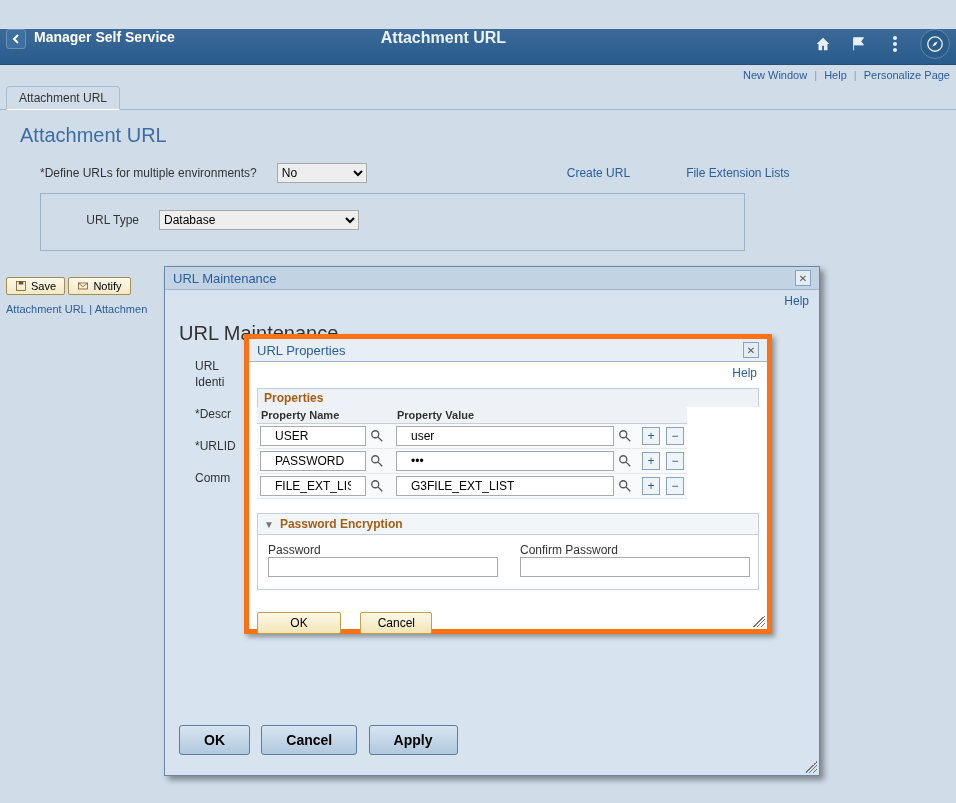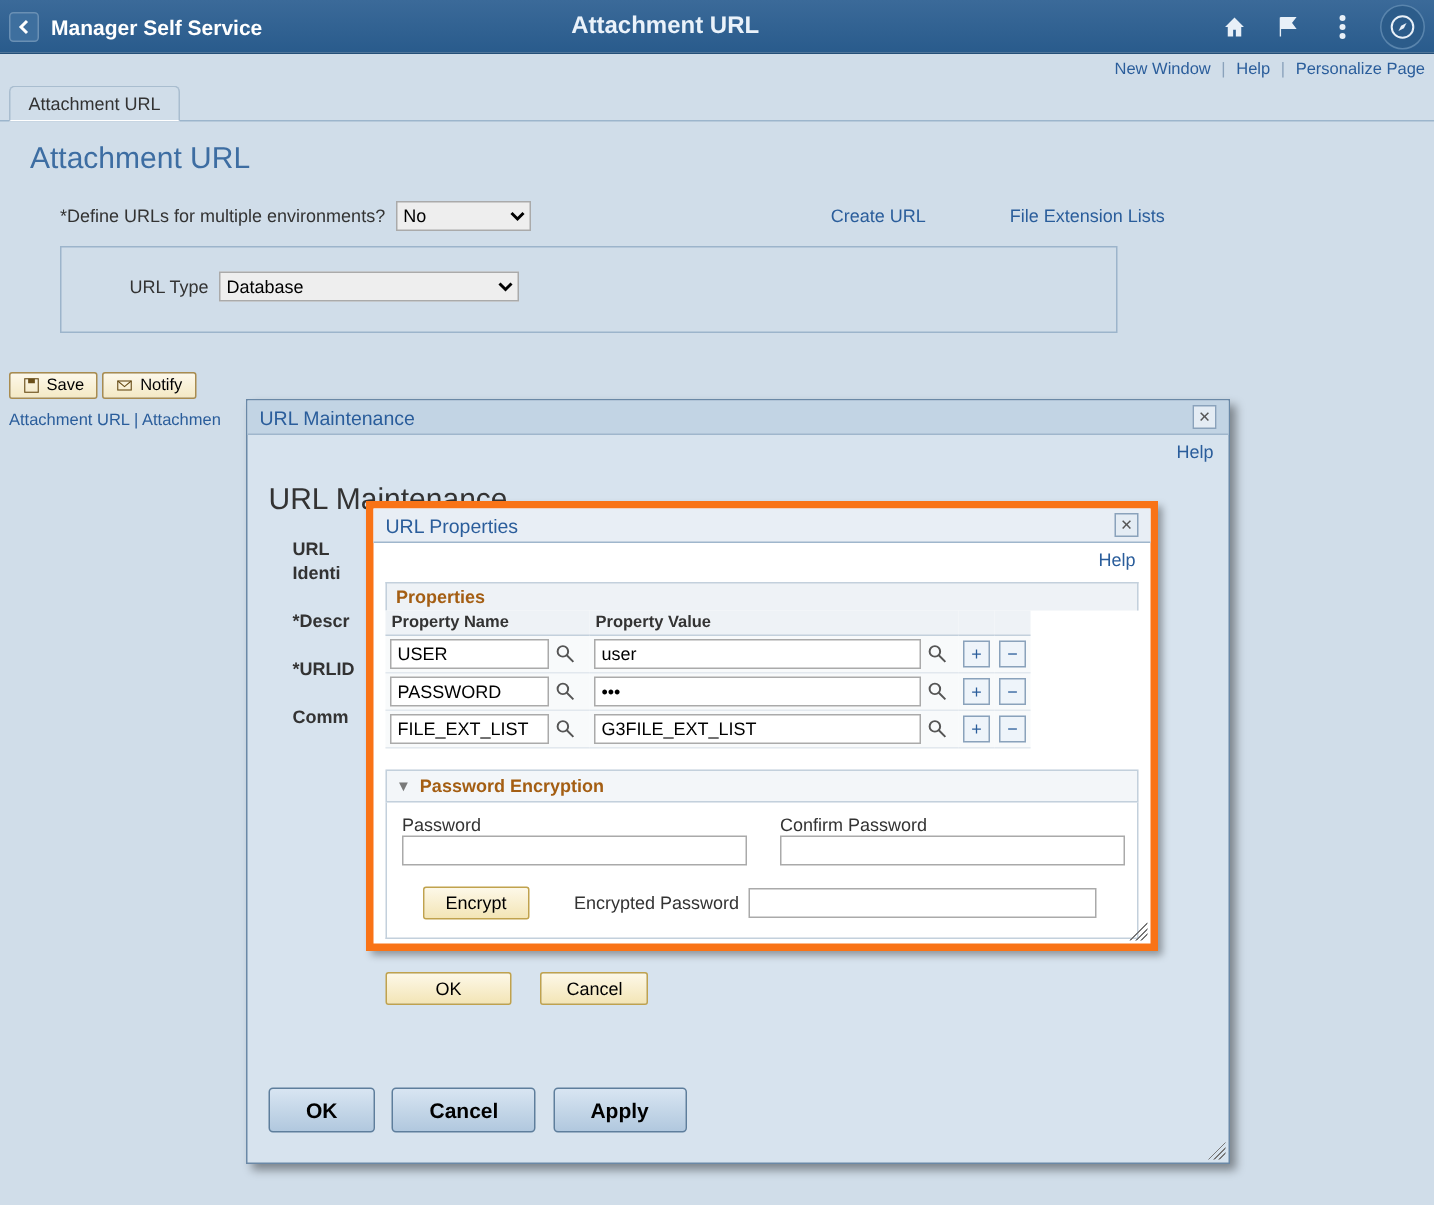--- a/index.html
+++ b/index.html
@@ -13,24 +13,25 @@
     height: 803px;
     overflow: hidden;
     position: relative;
   }
 
   
   .topbar {
     background: linear-gradient(#3b6a99, #295b8c);
     height: 36px;
     display: flex;
-    align-items: center;
+    align-items: flex-start;
     color: #fff;
     padding: 0 6px;
     border-bottom: 1px solid #244f78;
+    margin-top: 29px;
   }
   .topbar .back-btn {
     width: 20px;
     height: 20px;
     border: 1px solid #6a90b4;
     border-radius: 3px;
     background: #3e6f9e;
     display: flex;
     align-items: center;
     justify-content: center;
@@ -114,21 +115,21 @@
     font-size: 20px;
     color: #3d6da2;
     margin: 14px 20px 16px;
   }
 
   .form-area {
     margin: 0 40px;
     font-size: 12px;
   }
   .row { display: flex; align-items: center; margin: 6px 0; }
-  .field-label { font-size: 12px; margin-right: 7px; text-align: right; }
+  .field-label { font-size: 12px; margin-right: 20px; text-align: right; }
   .req::before { content:"*"; }
   select.ps {
     height: 20px;
     border: 1px solid #aaa;
     background: #eee;
     font-size: 12px;
   }
   input.ps-text {
     height: 20px;
     border: 1px solid #aaa;
@@ -215,21 +216,21 @@
   .modal-help a { color:#2a5d9b; text-decoration:none; cursor:pointer; }
   .modal-body {
     padding: 4px 14px;
   }
   .modal-heading {
     font-size: 20px;
     color: #333;
     margin: 6px 0 14px;
   }
   .field-block { margin: 6px 0 6px 16px; }
-  .field-block .flabel { font-weight:bold; display:inline-block; }
+  .field-block .flabel { font-weight:normal; display:inline-block; }
 
   .big-btn {
     background: linear-gradient(#d8e5f2,#b1c8de);
     border: 1px solid #5e7e9c;
     border-radius: 3px;
     padding: 6px 24px;
     font-weight: bold;
     font-size: 14px;
     cursor: pointer;
     margin-right: 8px;
@@ -268,21 +269,21 @@
   }
   .prop-table td {
     padding: 2px 3px;
     border-bottom: 1px solid #e2e8ee;
     background: #f8fafb;
   }
   .prop-input {
     border:1px solid #aaa;
     height:20px;
     font-size:12px;
-    padding: 0 4px;
+    padding: 0 14px;
   }
   .tinybtn {
     width: 18px; height:18px;
     border: 1px solid #8aa2bb;
     background: #eef4fa;
     cursor:pointer;
     font-size: 12px;
     color: #2a5d9b;
     display:inline-flex;align-items:center;justify-content:center;
     padding:0;
@@ -568,27 +569,20 @@
       <div class="grid2">
         <div>
           <div>Password</div>
           <input class="wide-input" type="password" style="">
         </div>
         <div>
           <div>Confirm Password</div>
           <input class="wide-input" type="password" style="">
         </div>
       </div>
-      <div style="display:flex; align-items:center; gap:30px; margin-top:14px;">
-        <button class="small-yellow-btn" style="margin-left:14px">Encrypt</button>
-        <div style="display:flex; align-items:center; gap:6px;">
-          <span>Encrypted Password</span>
-          <input class="wide-input" style="width: 232px;">
-        </div>
-      </div>
     </div>
 
     <div style="margin-top:22px;">
       <button class="small-yellow-btn" style="width:84px">OK</button>
       <button class="small-yellow-btn" style="width:72px; margin-left:16px;">Cancel</button>
     </div>
   </div>
   <div class="resize-grip"></div>
 </div>
 

